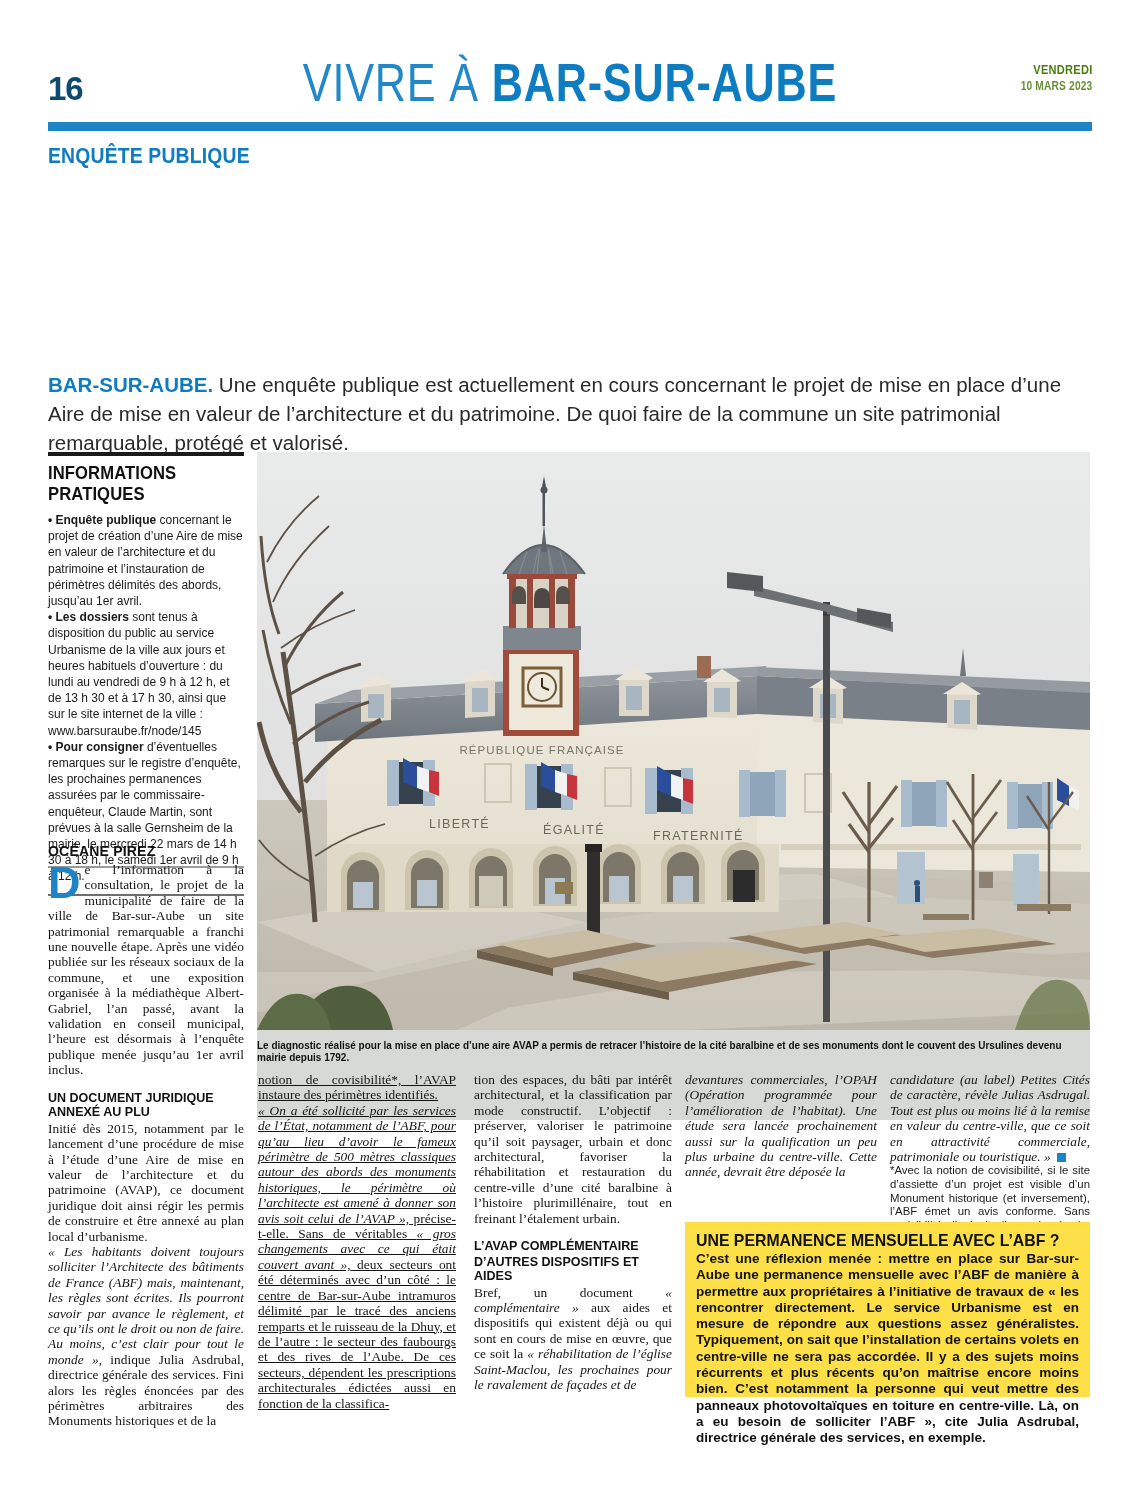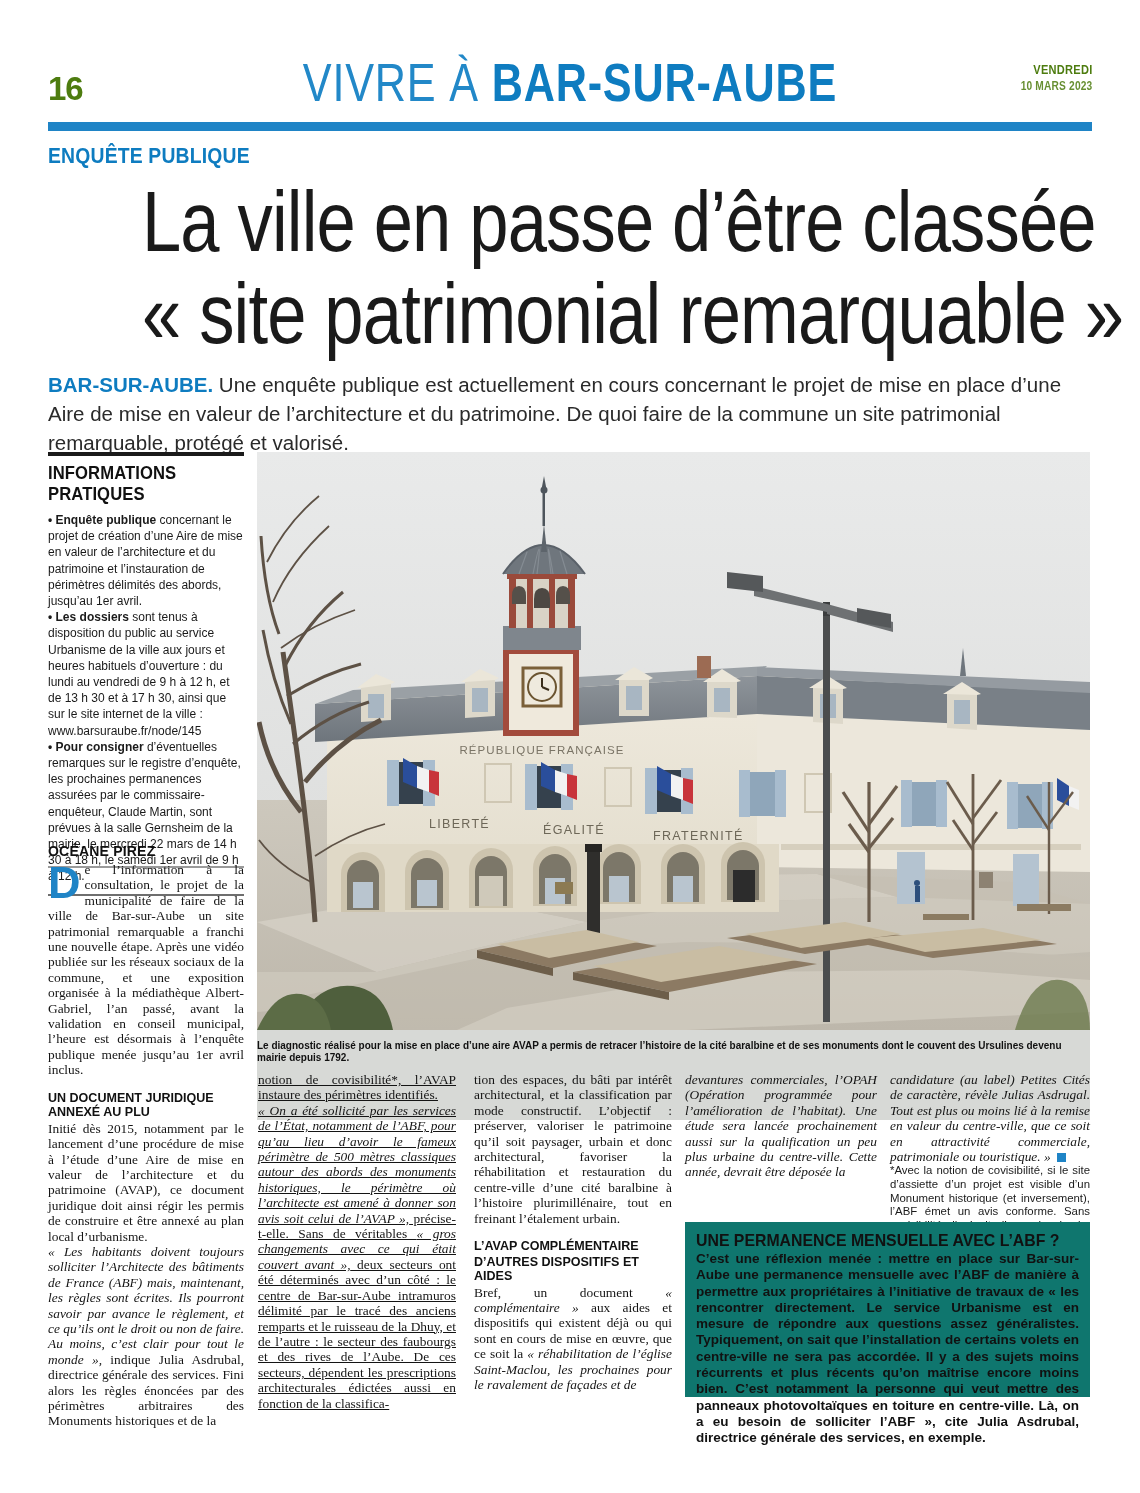--- a/index.html
+++ b/index.html
@@ -12,21 +12,21 @@
     position:relative;
   }
   .page{position:relative;width:1140px;height:1493px;}
 
   
   .masthead{
     position:absolute;left:48px;top:58px;width:1044px;height:62px;
   }
   .folio{
     position:absolute;left:0;top:12px;
-    font-size:33px;font-weight:bold;letter-spacing:-1px;color:#4d7c0f;
+    font-size:33px;font-weight:bold;letter-spacing:-1px;color:#0c4a6e;
     font-family:"Liberation Sans", sans-serif;
   }
   .masthead-title{
     position:absolute;left:0;right:0;top:-6px;text-align:center;
     font-size:54px;line-height:60px;letter-spacing:1px;
     font-family:"Liberation Sans Narrow","Liberation Sans",sans-serif;
     transform:scaleX(.80);transform-origin:50% 50%;
     white-space:nowrap;
   }
   .mt-light{color:#2288c8;font-weight:400;}
@@ -140,21 +140,21 @@
   .sq{display:inline-block;width:9px;height:9px;background:#1f84c6;vertical-align:-1px;margin-left:3px;}
   .fnote{
     font-family:"Liberation Sans Narrow","Liberation Sans",sans-serif;
     font-size:11.4px;line-height:13.6px;text-align:justify;color:#1a1a1a;
     margin-top:1px;
   }
 
   
   .callout{
     position:absolute;left:685px;top:1222px;width:405px;height:175px;
-    background:#0f766e;
+    background:#fde047;
   }
   .callout .inner{padding:9px 11px 0 11px;}
   .callout h4{
     margin:0 0 1px 0;
     font-family:"Liberation Sans Narrow","Liberation Sans",sans-serif;
     font-size:16.5px;font-weight:bold;color:#111;letter-spacing:0;
     transform:scaleX(.96);transform-origin:0 50%;
   }
   .callout p{
     margin:0;font-family:"Liberation Sans Narrow","Liberation Sans",sans-serif;
@@ -173,24 +173,20 @@
       <span class="mt-light">VIVRE À </span><span class="mt-bold">BAR-SUR-AUBE</span>
     </div>
     <div class="dateblock">
       <span class="dow">VENDREDI</span>
       <span class="dmy">10 MARS 2023</span>
     </div>
   </div>
   <div class="rule-blue"></div>
 
   <div class="kicker">ENQUÊTE PUBLIQUE</div>
-  <div class="headline">
-    <span class="l1">La ville en passe d’être classée</span>
-    <span class="l2">« site patrimonial remarquable »</span>
-  </div>
 
   <div class="standfirst">
     <b>BAR-SUR-AUBE.</b><span> Une enquête publique est actuellement en cours concernant le projet de mise en place d’une Aire de mise en valeur de l’architecture et du patrimoine. De quoi faire de la commune un site patrimonial remarquable, protégé et valorisé.</span>
   </div>
 
   <div class="infobox">
     <div class="tb"></div>
     <h3>INFORMATIONS PRATIQUES</h3>
     <p><b>• Enquête publique</b><span> concernant le projet de création d’une Aire de mise en valeur de l’architecture et du patrimoine et l’instauration de périmètres délimités des abords, jusqu’au 1er avril.</span></p>
     <p><b>• Les dossiers</b><span> sont tenus à disposition du public au service Urbanisme de la ville aux jours et heures habituels d’ouverture : du lundi au vendredi de 9 h à 12 h, et de 13 h 30 et à 17 h 30, ainsi que sur le site internet de la ville : www.barsuraube.fr/node/145</span></p>

